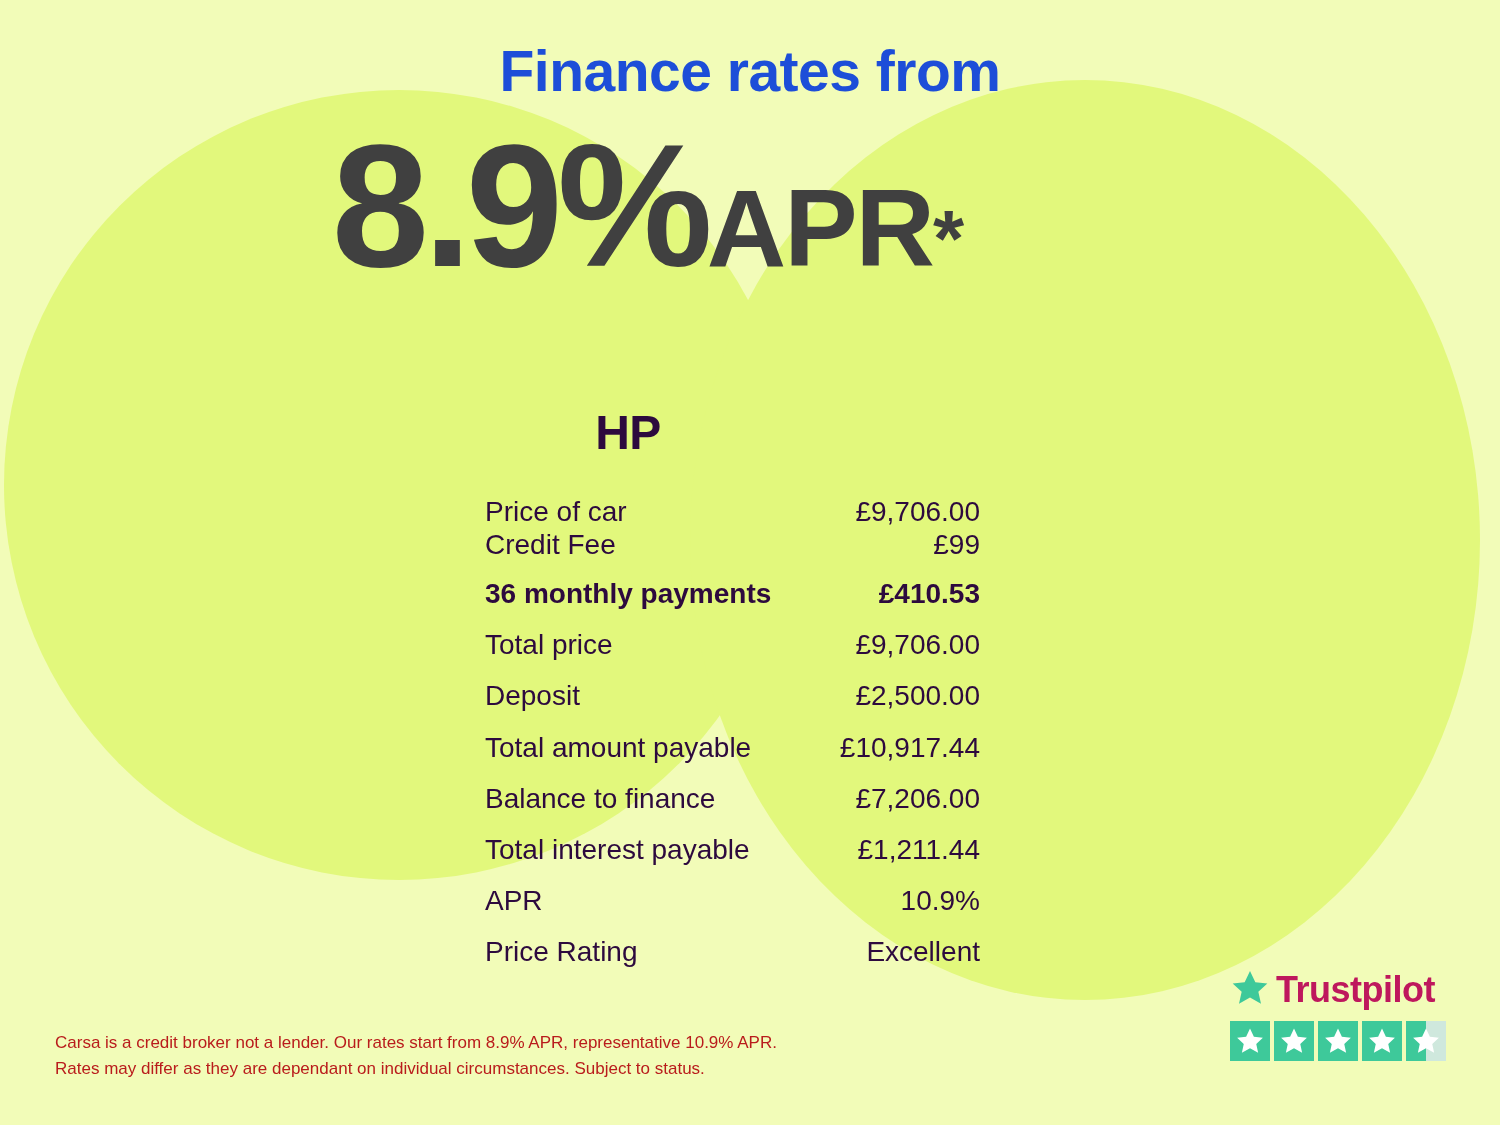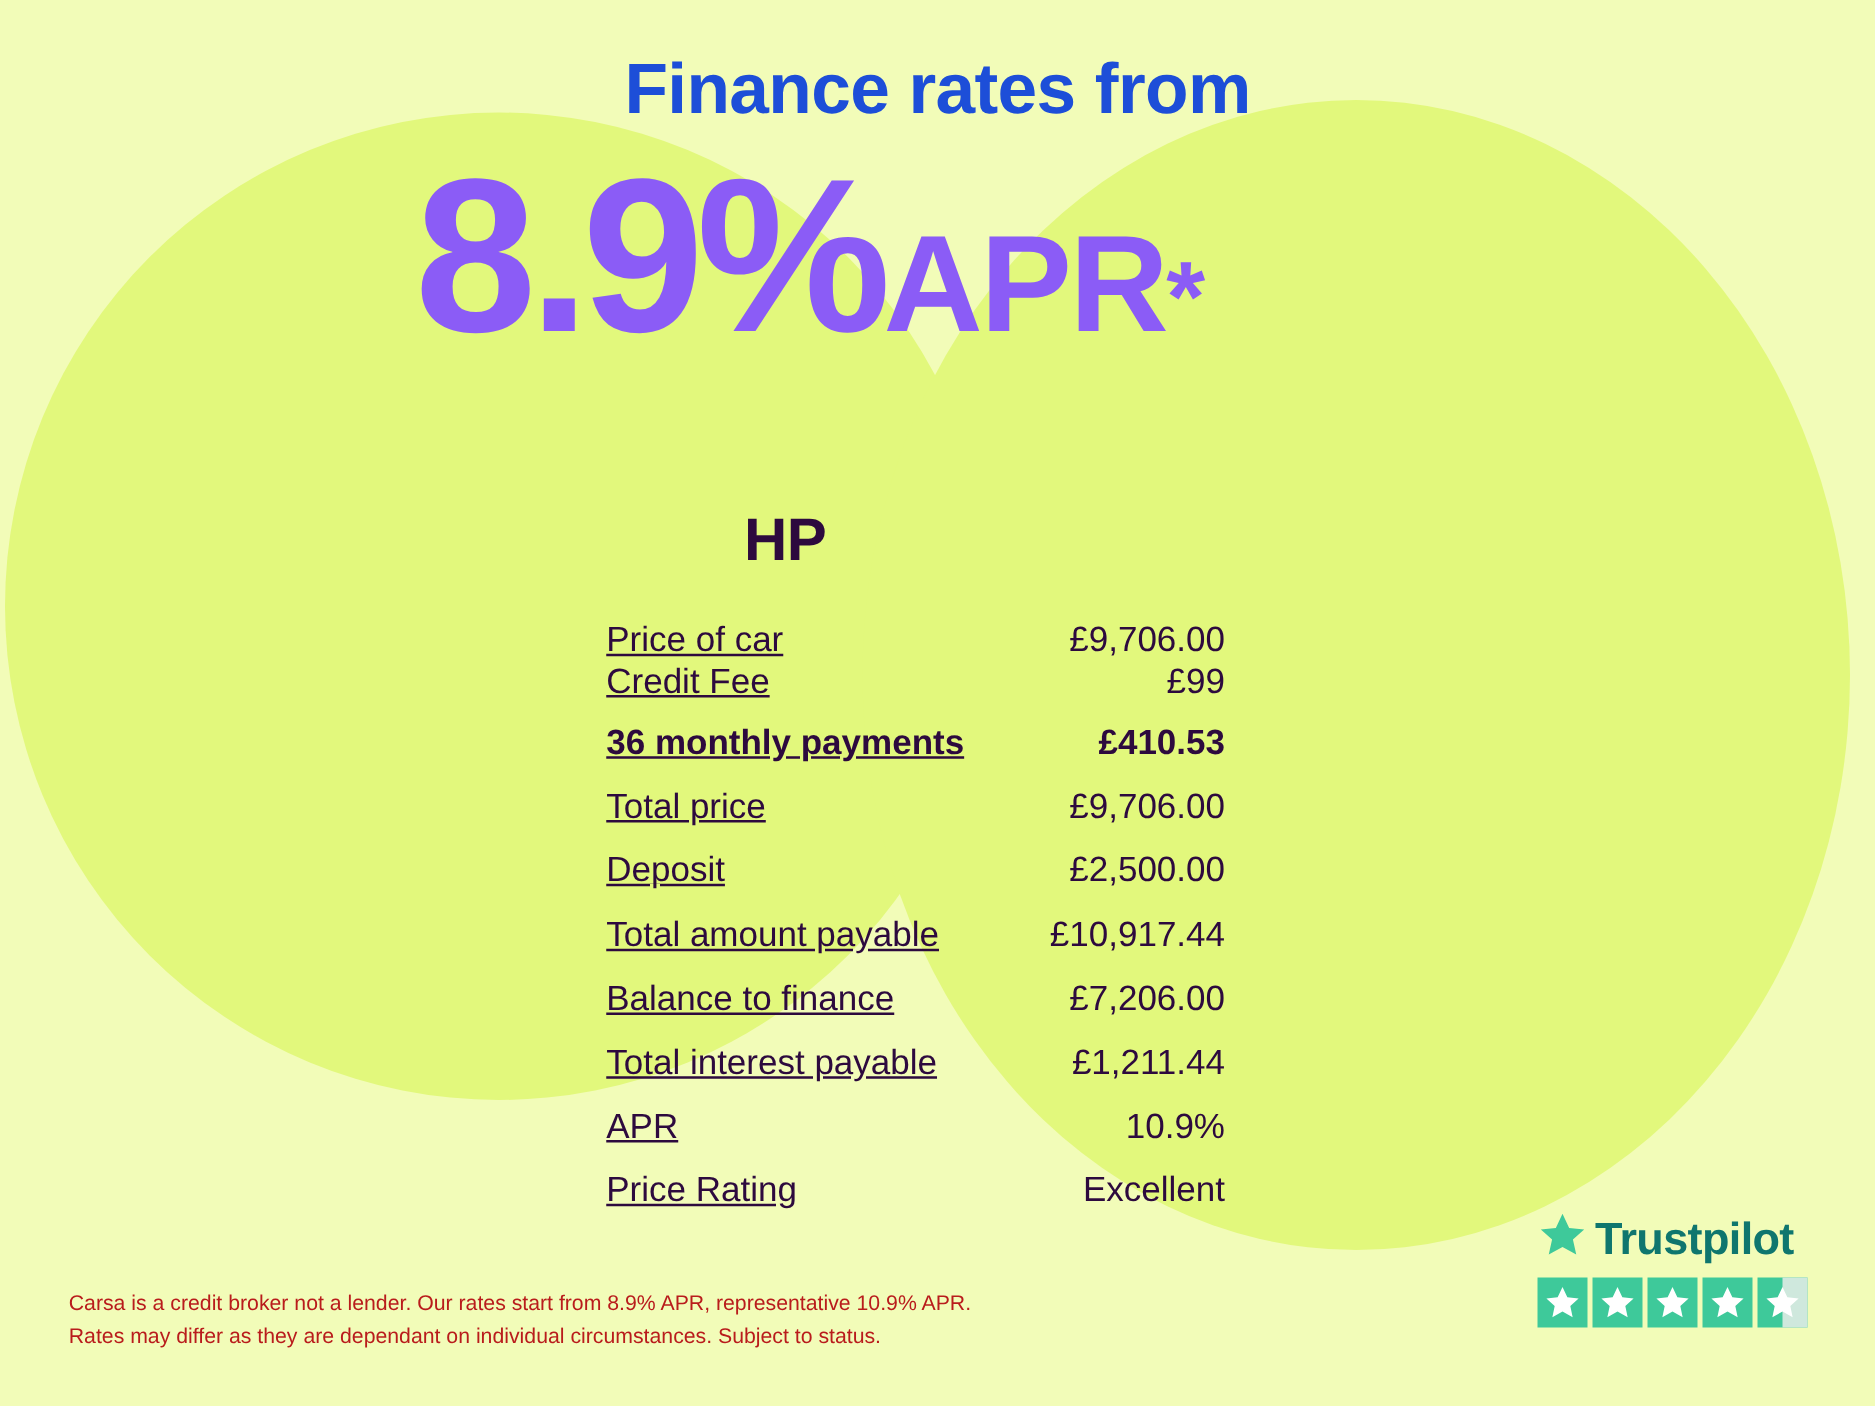--- a/index.html
+++ b/index.html
@@ -55,21 +55,21 @@
     font-weight: 700;
     letter-spacing: -0.5px;
     color: #1d4ed8;
   }
   .apr-line {
     position: absolute;
     top: 118px;
     left: 0;
     width: 1296px;
     text-align: center;
-    color: #8b5cf6;
+    color: #404040;
     white-space: nowrap;
   }
   .apr-number {
     font-size: 175px;
     font-weight: 700;
     letter-spacing: -6px;
     line-height: 1;
     vertical-align: baseline;
   }
   .apr-suffix {
@@ -108,21 +108,21 @@
     line-height: 1.22;
     padding: 0;
   }
   .row.tight { line-height: 1.18; }
   .row.spaced { margin-top: 17px; }
   .row.bold {
     font-weight: 700;
     margin-top: 16px;
     margin-bottom: 4px;
   }
-  .row .label { text-align: center; text-decoration: underline; }
+  .row .label { text-align: center; }
   .row .value { text-align: right; }
 
   .disclaimer {
     position: absolute;
     left: 55px;
     top: 1030px;
     font-size: 17px;
     line-height: 1.55;
     color: #b91c1c;
     max-width: 800px;
@@ -136,21 +136,21 @@
   .tp-head {
     display: flex;
     align-items: center;
     gap: 6px;
     justify-content: flex-start;
   }
   .tp-name {
     font-size: 36px;
     font-weight: 700;
     letter-spacing: -0.5px;
-    color: #0f766e;
+    color: #be185d;
     line-height: 1;
   }
   .tp-stars {
     display: flex;
     gap: 4px;
     margin-top: 9px;
   }
   .tp-star {
     width: 40px;
     height: 40px;

